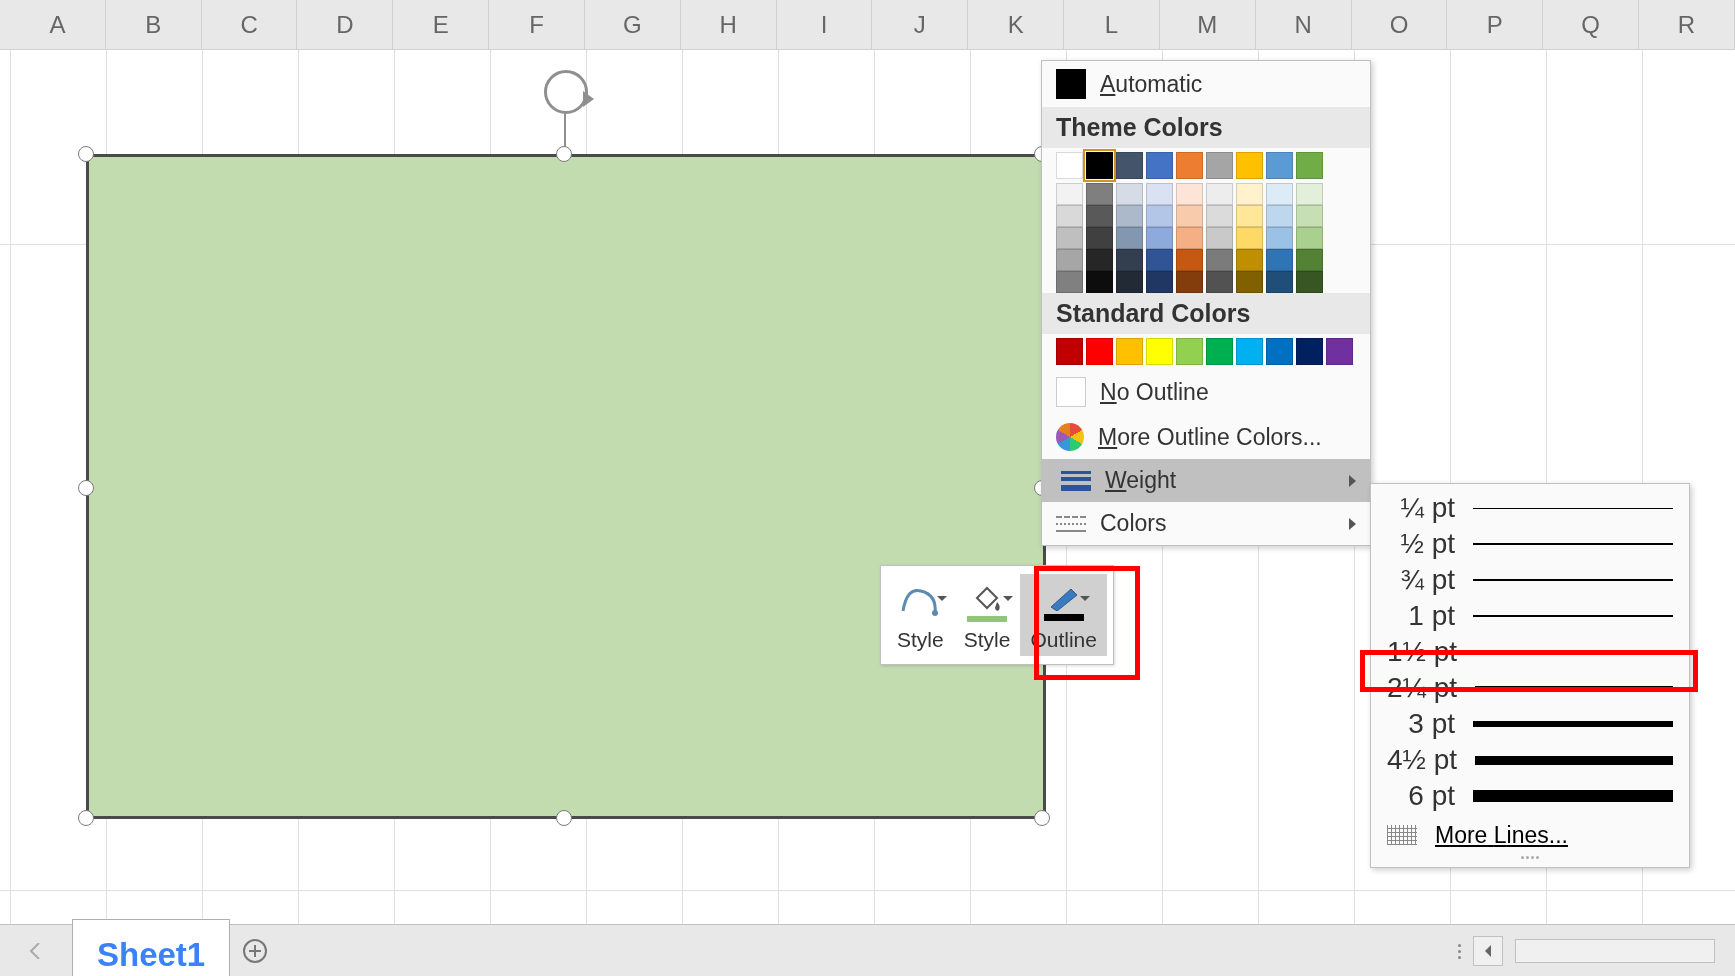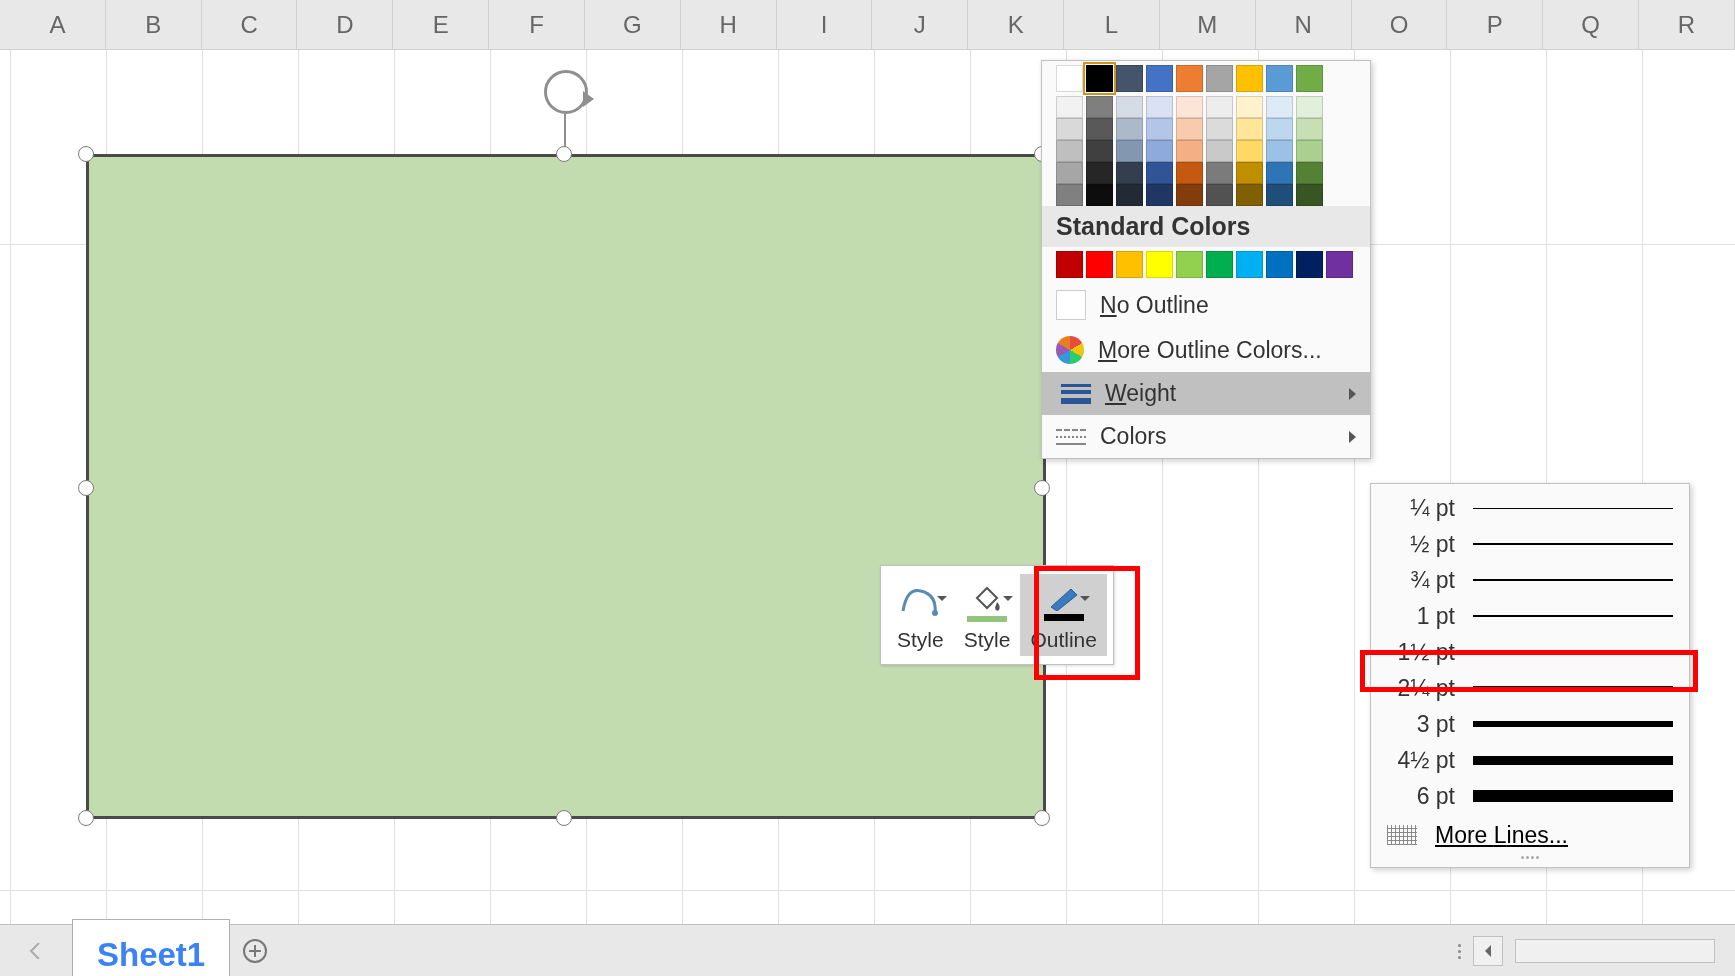--- a/index.html
+++ b/index.html
@@ -232,21 +232,21 @@
   }
   .weight-item {
     display: flex;
     align-items: center;
     padding: 4px 16px;
     cursor: pointer;
     gap: 18px;
     height: 36px;
   }
   .weight-label {
-    font-size: 23px;
+    font-size: 28px;
     color: #333;
     min-width: 68px;
     text-align: right;
   }
   .weight-line {
     flex: 1;
     background: #000;
   }
   .weight-highlight {
     position: absolute;
@@ -512,20 +512,25 @@
         <div class="bar"></div>
       </span>
       <span class="dd-arrow"></span>
     </div>
     <span>Outline</span>
   </div>
 </div>
 <div class="outline-btn-highlight"></div>
 
 <div class="dropdown-panel">
+  <div class="dd-row">
+    <div class="dd-swatch" style="background:#000"></div>
+    <span><span class="under">A</span><span>utomatic</span></span>
+  </div>
+  <div class="dd-section-title">Theme Colors</div>
   <div class="swatch-row" id="theme-row1">
       <div class="color-swatch" style="background: rgb(255, 255, 255);"></div>
       <div class="color-swatch selected" style="background: rgb(0, 0, 0);"></div>
       <div class="color-swatch" style="background: rgb(68, 84, 106);"></div>
       <div class="color-swatch" style="background: rgb(68, 114, 196);"></div>
       <div class="color-swatch" style="background: rgb(237, 125, 49);"></div>
       <div class="color-swatch" style="background: rgb(165, 165, 165);"></div>
       <div class="color-swatch" style="background: rgb(255, 192, 0);"></div>
       <div class="color-swatch" style="background: rgb(91, 155, 213);"></div>
       <div class="color-swatch" style="background: rgb(112, 173, 71);"></div>

